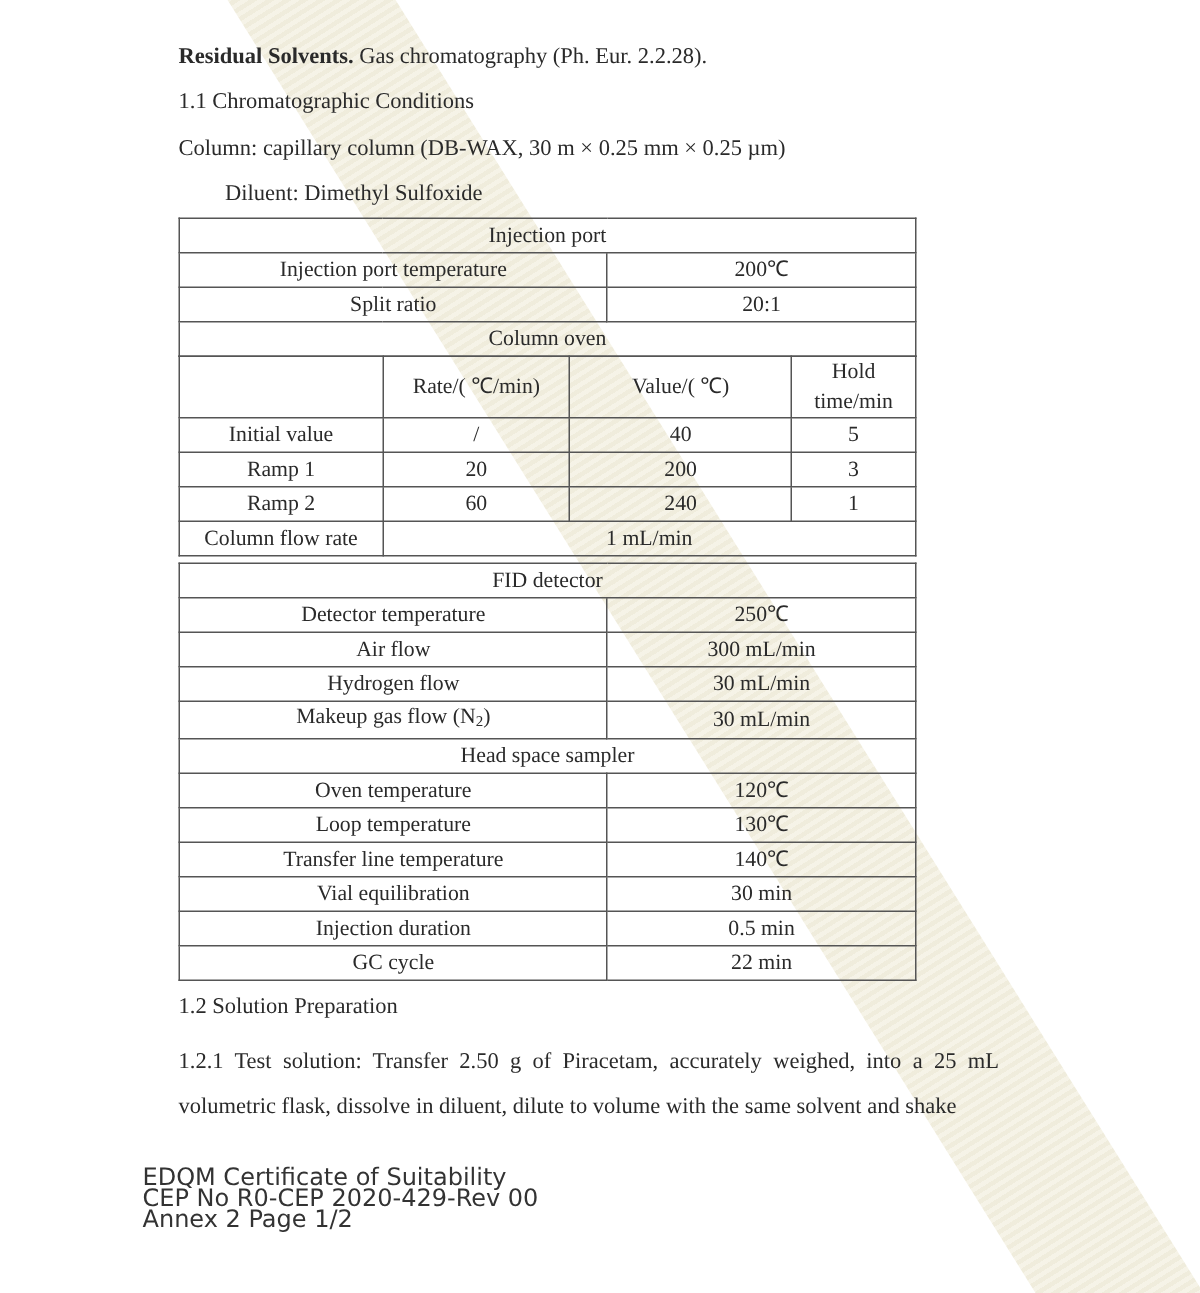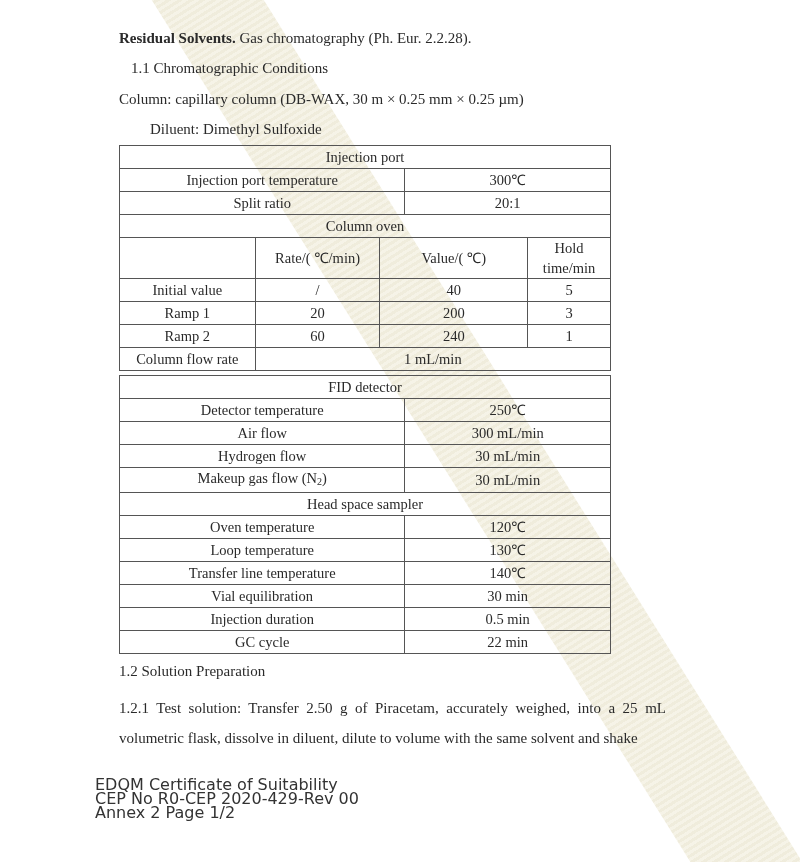--- a/index.html
+++ b/index.html
@@ -36,39 +36,39 @@
   sub { font-size:10px; vertical-align:-2px; }
 </style>
 </head>
 <body>
 
 <div class="watermark"></div>
 
 <div class="content">
 
   <div class="line" style="top:30px;"><b>Residual Solvents.</b><span> Gas chromatography (Ph. Eur. 2.2.28).</span></div>
-  <div class="line" style="top:60px;margin-left:12px;">1.1 Chromatographic Conditions</div>
+  <div class="line" style="top:60px;">1.1 Chromatographic Conditions</div>
   <div class="line" style="top:91px;">Column: capillary column (DB-WAX, 30 m × 0.25 mm × 0.25 µm)</div>
   <div class="line" style="top:121px;margin-left:31px;">Diluent: Dimethyl Sulfoxide</div>
 
   <table class="gc">
     <colgroup>
       <col style="width:136px">
         <col style="width:125px">
         <col style="width:25px">
         <col style="width:123px">
         <col style="width:83px">
     </colgroup>
     <tbody>
         <tr>
           <td colspan="5">Injection port</td>
         </tr>
     <tr>
       <td colspan="3">Injection port temperature</td>
-      <td colspan="2">300℃</td>
+      <td colspan="2">200℃</td>
     </tr>
     <tr>
       <td colspan="3">Split ratio</td>
       <td colspan="2">20:1</td>
     </tr>
     <tr>
           <td colspan="5">Column oven</td>
         </tr>
   </tbody>
     </table>

